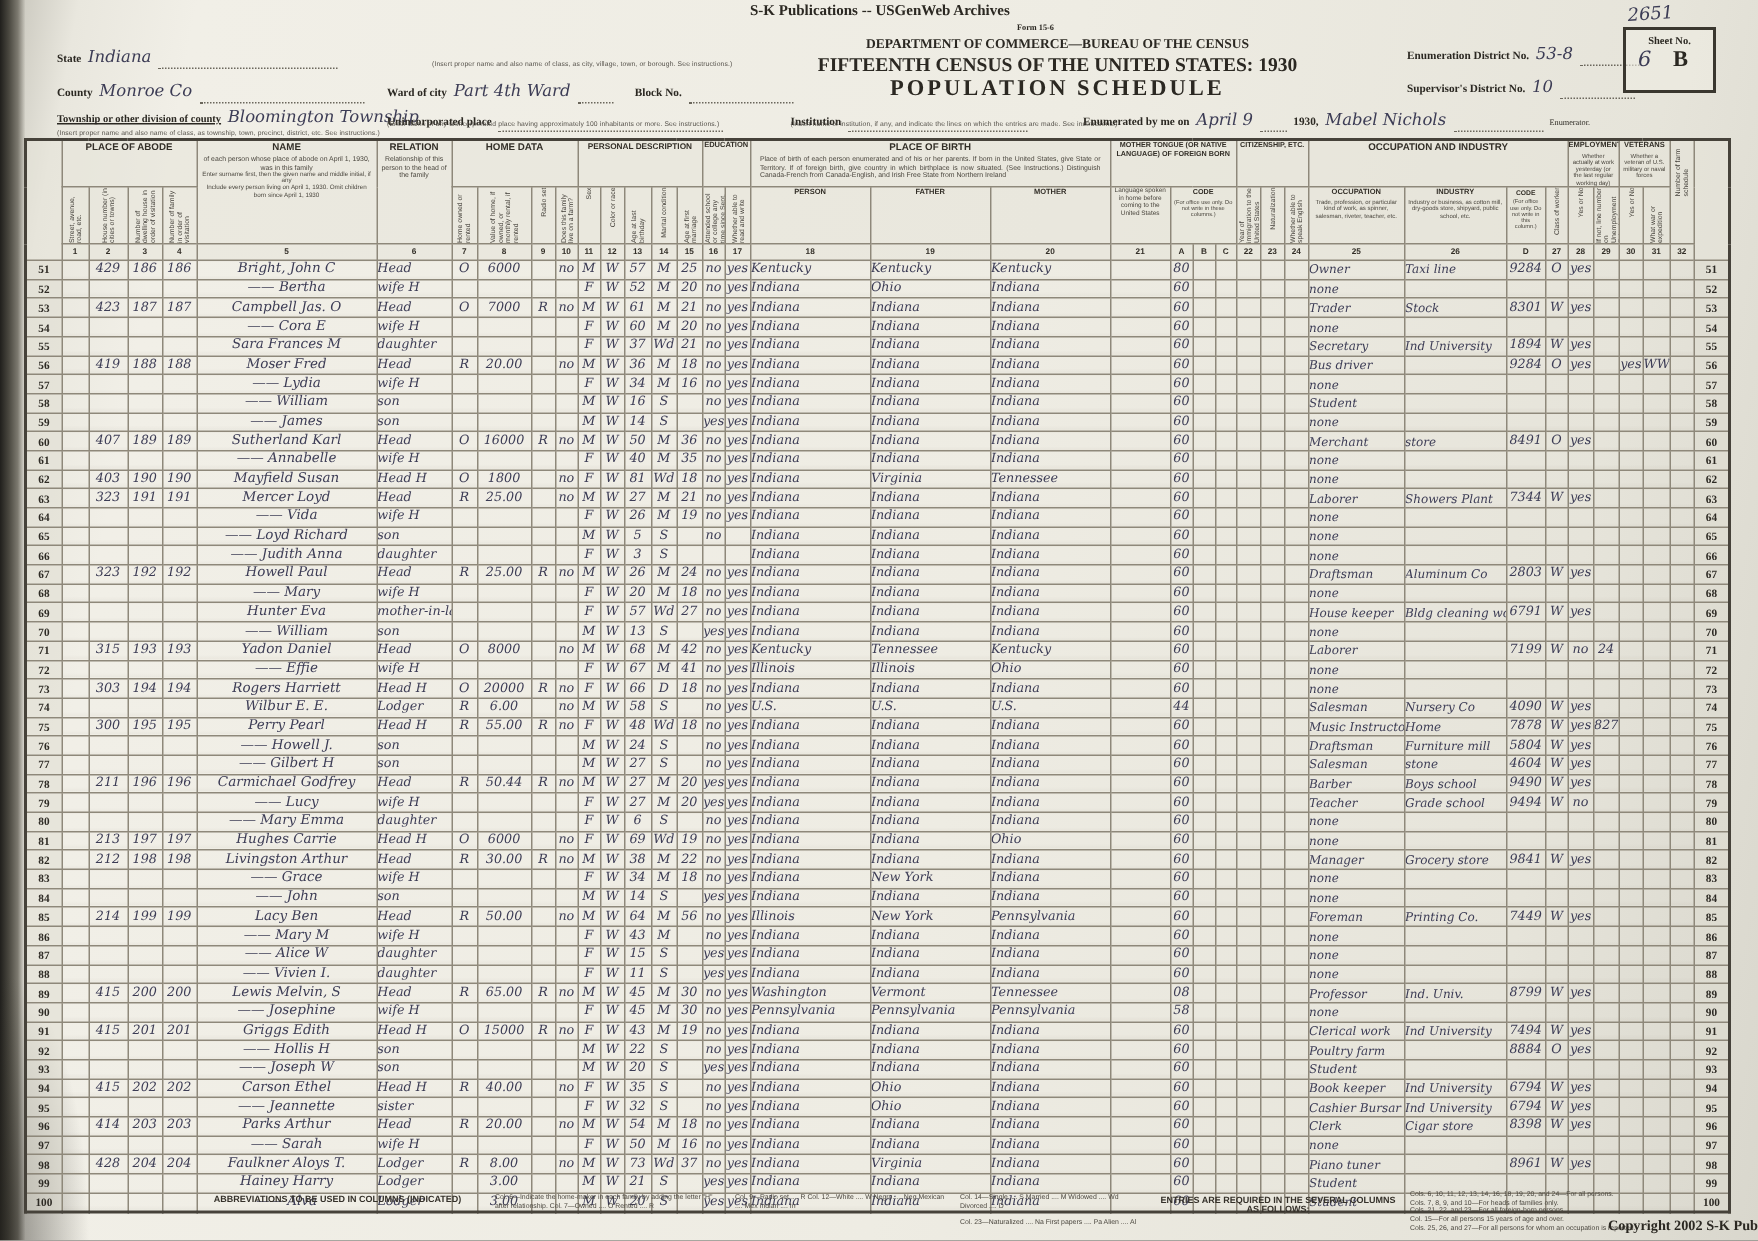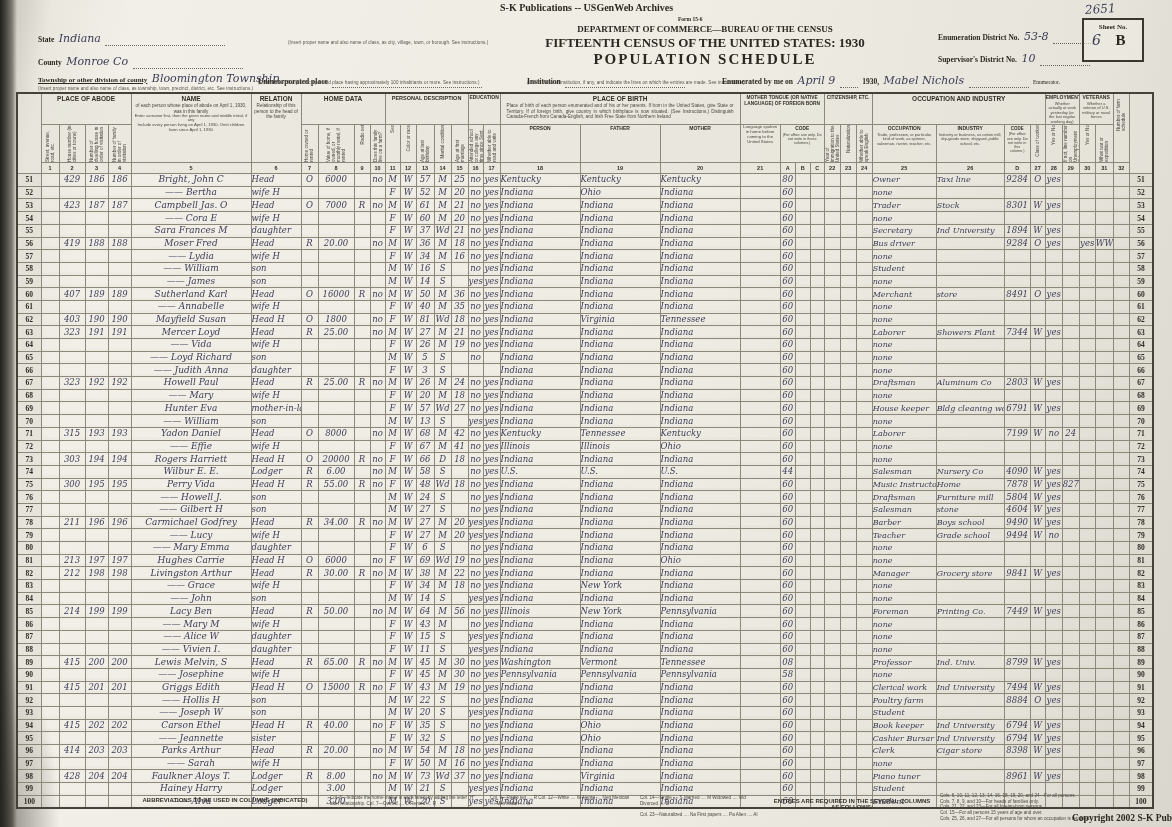--- a/index.html
+++ b/index.html
@@ -68,20 +68,27 @@
     <span class="hw hwv">Monroe Co</span>
     <span class="dots" style="width:110px;"></span>
   </div>
   <div class="abs" style="left:38px;top:68px;width:260px;white-space:normal;">
     <span class="pt big" style="font-size:7px;line-height:1;text-decoration:underline;">Township or other division of county</span>
     <span class="hw hwv">Bloomington Township</span>
     <div class="note">(Insert proper name and also name of class, as township, town, precinct, district, etc.   See instructions.)</div>
   </div>
 
   <div class="abs note" style="left:288px;top:40px;width:260px;">(Insert proper name and also name of class, as city, village, town, or borough.   See instructions.)</div>
+  <div class="abs" style="left:258px;top:51px;">
+    <span class="pt lbl big">Ward of city</span>
+    <span class="hw hwv">Part 4th Ward</span>
+    <span class="dots" style="width:24px;"></span>
+    <span class="pt lbl big" style="margin-left:10px;">Block No.</span>
+    <span class="dots" style="width:70px;"></span>
+  </div>
   <div class="abs" style="left:258px;top:70px;">
     <span class="pt lbl big">Unincorporated place</span>
     <span class="dots" style="width:150px;"></span>
   </div>
   <div class="abs note" style="left:258px;top:80px;width:250px;">(Enter name of any unincorporated place having approximately 100 inhabitants or more.   See instructions.)</div>
   <div class="abs" style="left:527px;top:70px;">
     <span class="pt lbl big">Institution</span>
     <span class="dots" style="width:120px;"></span>
   </div>
   <div class="abs note" style="left:527px;top:80px;width:190px;">(Insert name of institution, if any, and indicate the lines on which the entries are made.   See instructions.)</div>
@@ -1302,21 +1309,21 @@
           <td class="hwc hw"></td>
           <td class="hwc hw"></td>
           <td class="rn">74</td>
         </tr>
         <tr>
           <td class="rn">75</td>
           <td class="hwc hw"></td>
           <td class="hwc hw">300</td>
           <td class="hwc hw">195</td>
           <td class="hwc hw">195</td>
-          <td class="nm hw">Perry Vida</td>
+          <td class="nm hw">Perry Pearl</td>
           <td class="rel hw">Head H</td>
           <td class="hwc hw">R</td>
           <td class="hwc hw">55.00</td>
           <td class="hwc hw">R</td>
           <td class="hwc hw">no</td>
           <td class="hwc hw">F</td>
           <td class="hwc hw">W</td>
           <td class="hwc hw">48</td>
           <td class="hwc hw">Wd</td>
           <td class="hwc hw">18</td>
@@ -1425,21 +1432,21 @@
         </tr>
         <tr>
           <td class="rn">78</td>
           <td class="hwc hw"></td>
           <td class="hwc hw">211</td>
           <td class="hwc hw">196</td>
           <td class="hwc hw">196</td>
           <td class="nm hw">Carmichael Godfrey</td>
           <td class="rel hw">Head</td>
           <td class="hwc hw">R</td>
-          <td class="hwc hw">34.00</td>
+          <td class="hwc hw">50.44</td>
           <td class="hwc hw">R</td>
           <td class="hwc hw">no</td>
           <td class="hwc hw">M</td>
           <td class="hwc hw">W</td>
           <td class="hwc hw">27</td>
           <td class="hwc hw">M</td>
           <td class="hwc hw">20</td>
           <td class="hwc hw">yes</td>
           <td class="hwc hw">yes</td>
           <td class="pb hw">Indiana</td>

